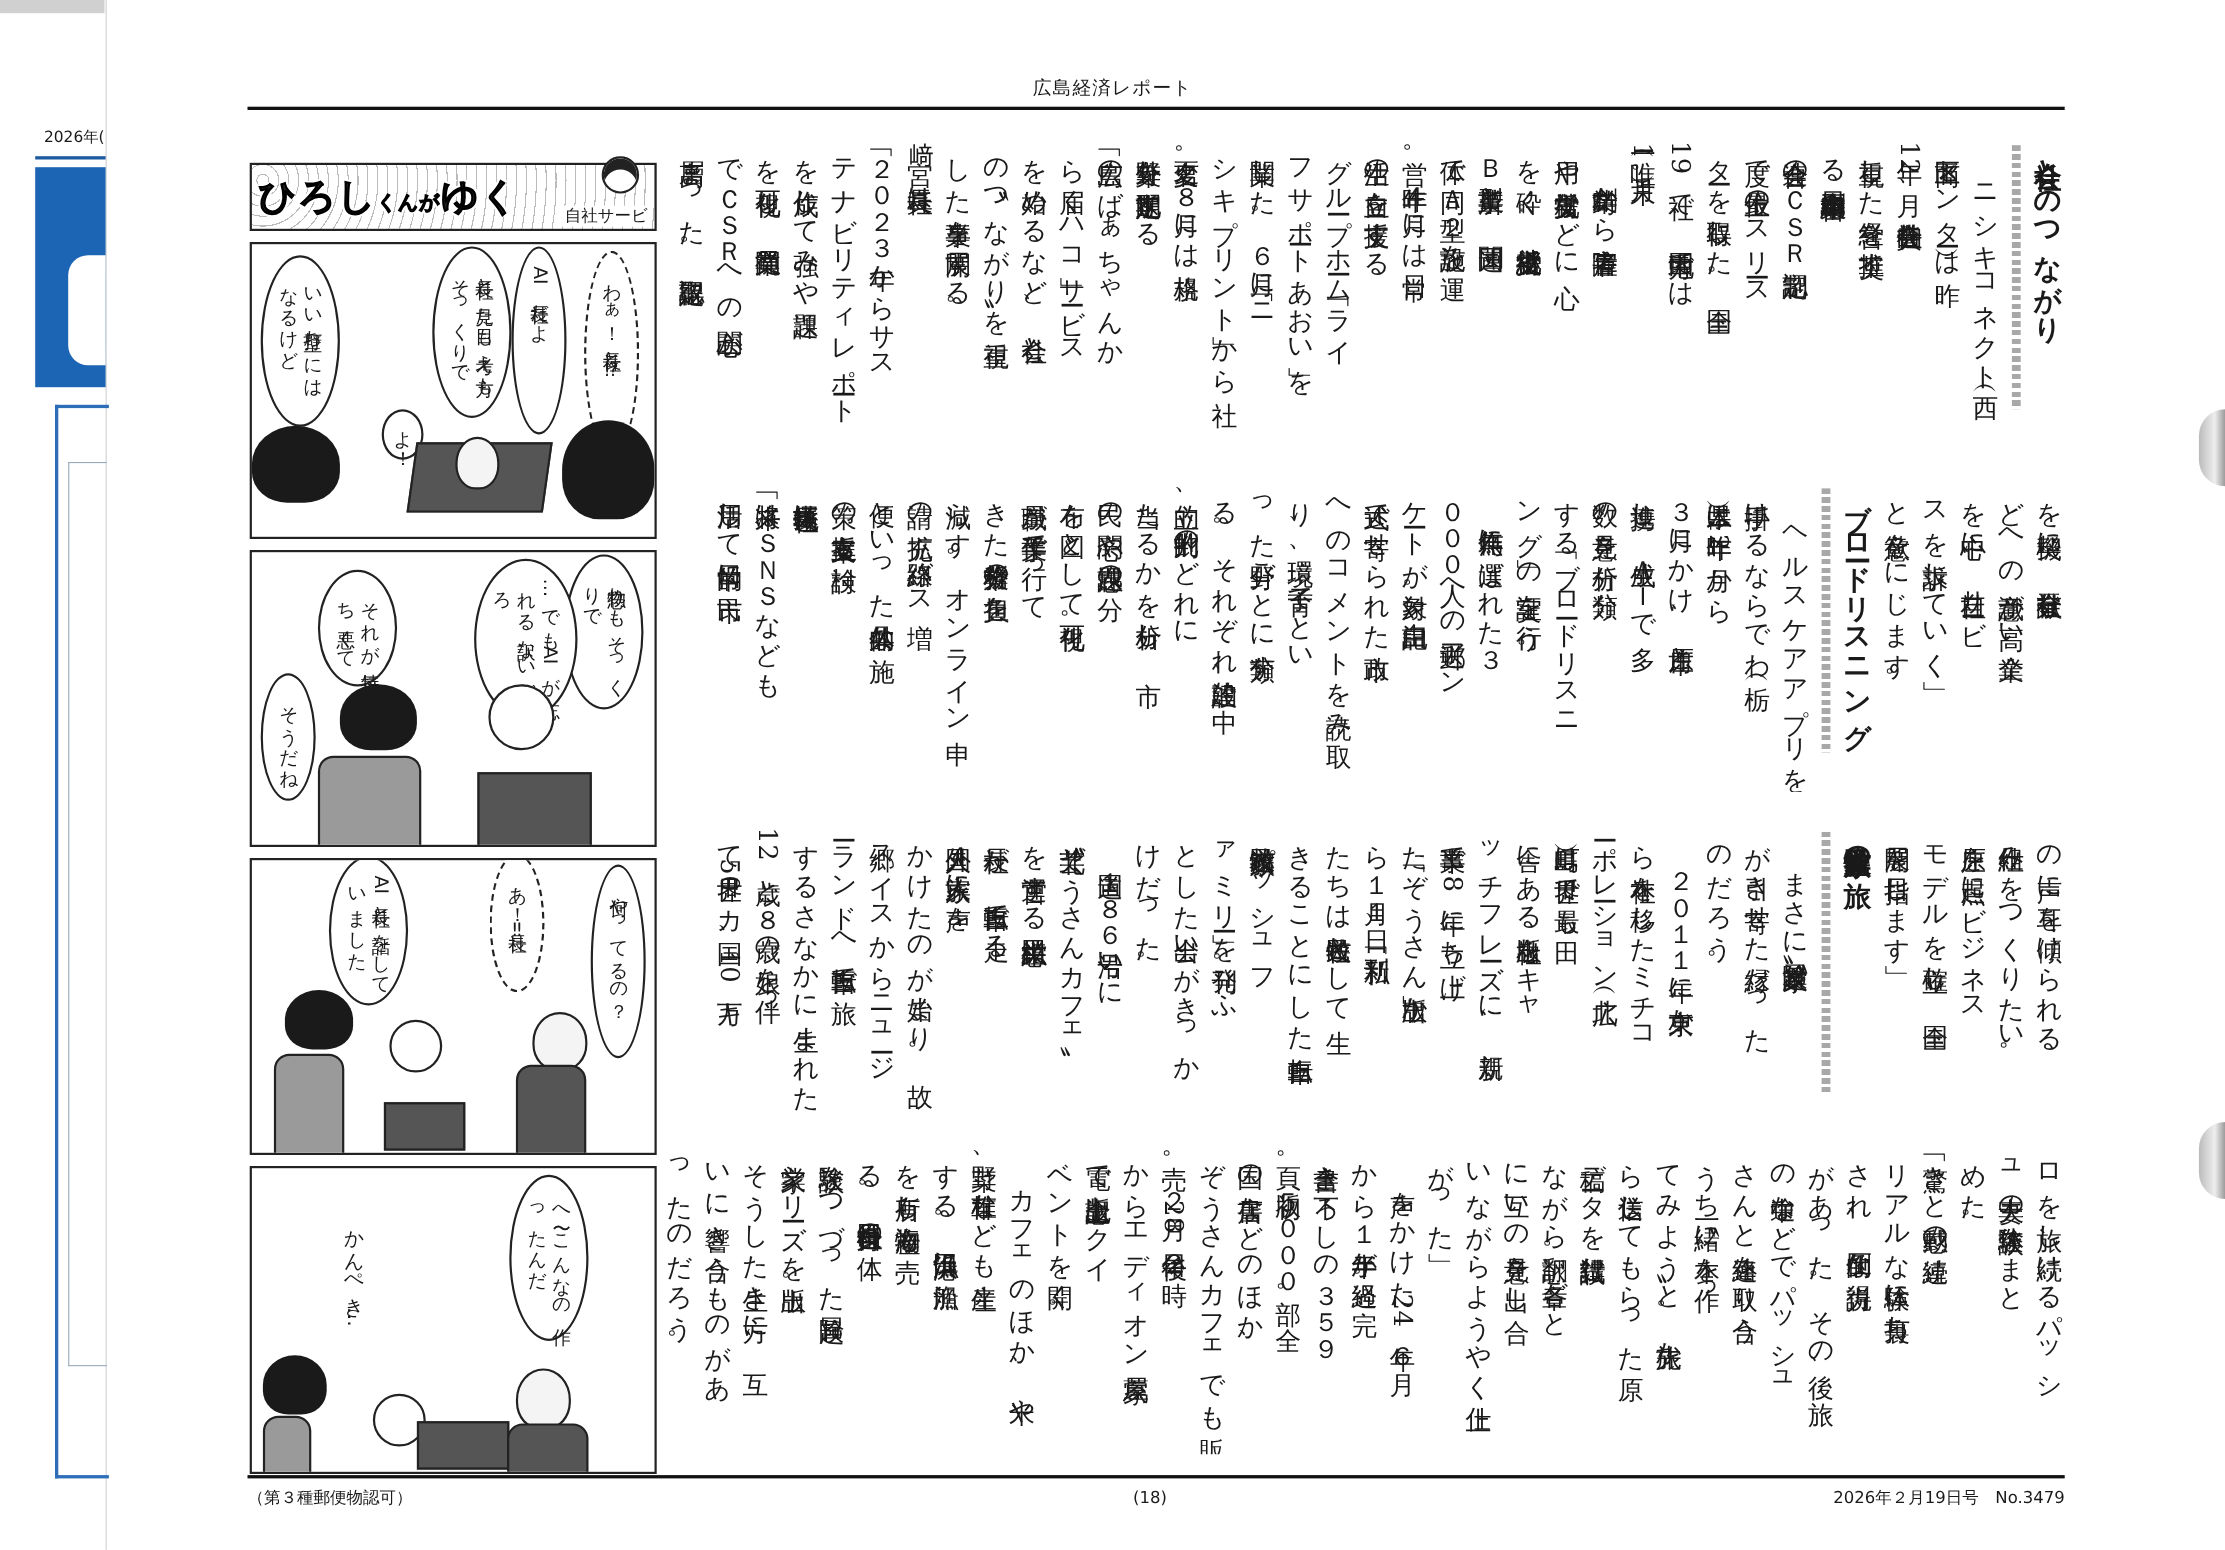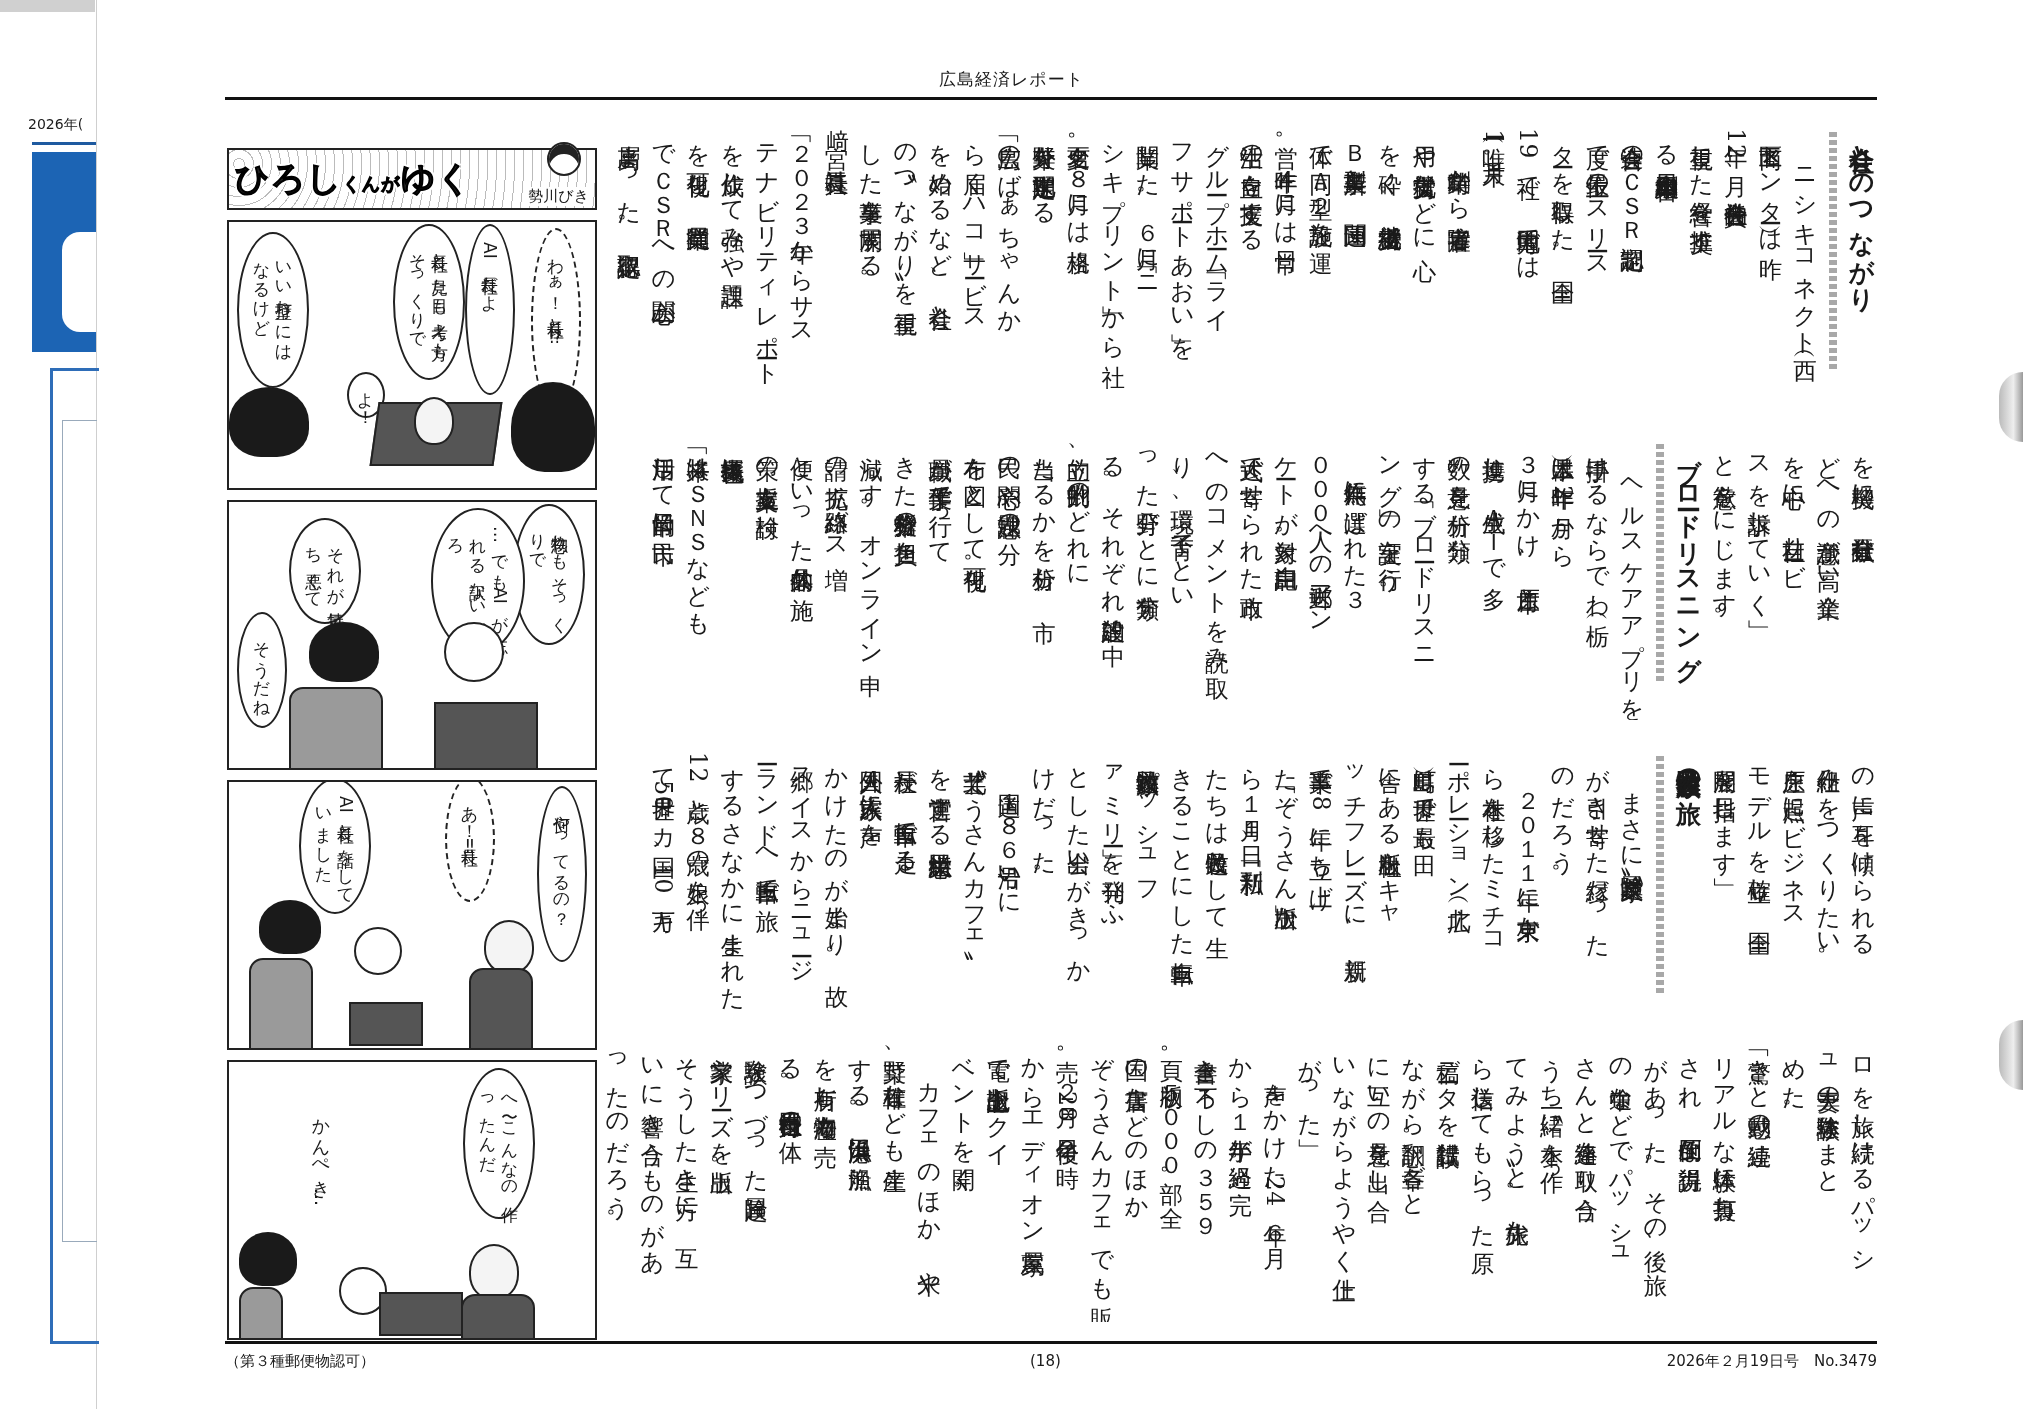--- a/index.html
+++ b/index.html
@@ -1,21 +1,21 @@
 <!DOCTYPE html>
 <html><head>
 <meta charset="utf-8">
 <style>
   html, body { margin:0; padding:0; }
   body { width:2023px; height:1409px; position:relative; background:#ffffff; overflow:hidden;
          font-family:"DejaVu Serif","Liberation Serif",serif; color:#1a1a1a; }
   
   .prev-page { position:absolute; left:0; top:0; width:96px; height:1409px; background:#fff; border-right:1px solid #cfcfcf; }
   .prev-page .tab-top { position:absolute; left:0; top:0; width:95px; height:12px; background:#d0d0d0; }
-  .prev-page .date { position:absolute; left:28px; top:116px; font-size:14px; font-family:"DejaVu Sans","Liberation Sans",sans-serif; white-space:nowrap; }
+  .prev-page .date { position:absolute; left:40px; top:116px; font-size:14px; font-family:"DejaVu Sans","Liberation Sans",sans-serif; white-space:nowrap; }
   .prev-page .rule { position:absolute; left:32px; top:142px; width:64px; height:3px; background:#1e5aa0; }
   .prev-page .blue { position:absolute; left:32px; top:152px; width:64px; height:200px; background:#1c64b4; }
   .prev-page .blue::after { content:""; position:absolute; left:30px; top:80px; width:34px; height:100px; border-radius:18px 0 0 18px; background:#fff; }
   .prev-page .frame { position:absolute; left:50px; top:368px; width:46px; height:970px; border:3px solid #2e6db8; border-right:none; }
   .prev-page .frame-inner { position:absolute; left:62px; top:420px; width:34px; height:820px; border:1px solid #9ab; border-right:none; }
 
   .binder-ring { position:absolute; right:0; width:24px; height:70px; border-radius:35px 0 0 35px; background:linear-gradient(90deg,#bbb,#eee 60%,#999); }
 
   .running-head { position:absolute; left:0; width:2023px; top:68px; text-align:center; font-family:"DejaVu Sans","Liberation Sans",sans-serif; font-size:17px; letter-spacing:1px; }
   .head-rule { position:absolute; left:225px; top:97px; width:1652px; height:3px; background:#111; }
@@ -71,21 +71,21 @@
 <div class="binder-ring" style="top:372px"></div>
 <div class="binder-ring" style="top:1020px"></div>
 
 <div class="running-head">広島経済レポート</div>
 <div class="head-rule"></div>
 
 <div class="comic">
   <div class="comic-title">
     <span class="t-main"><span>ひろし</span><span class="t-small">くん</span><span class="t-small">が</span><span>ゆく</span></span>
     <span class="face"></span>
-    <span class="author">勢川びき</span>
+    <span class="author">自社サービ</span>
   </div>
 
   <div class="panel">
     <div class="bubble spiky" style="right:14px;top:6px;height:150px;">わぁ！
 社長と⁉</div>
     <div class="bubble" style="right:80px;top:2px;height:135px;">AI
 社長だよ</div>
     <div class="bubble" style="right:130px;top:2px;height:120px;">社長と
 見た目も
 考え方も

